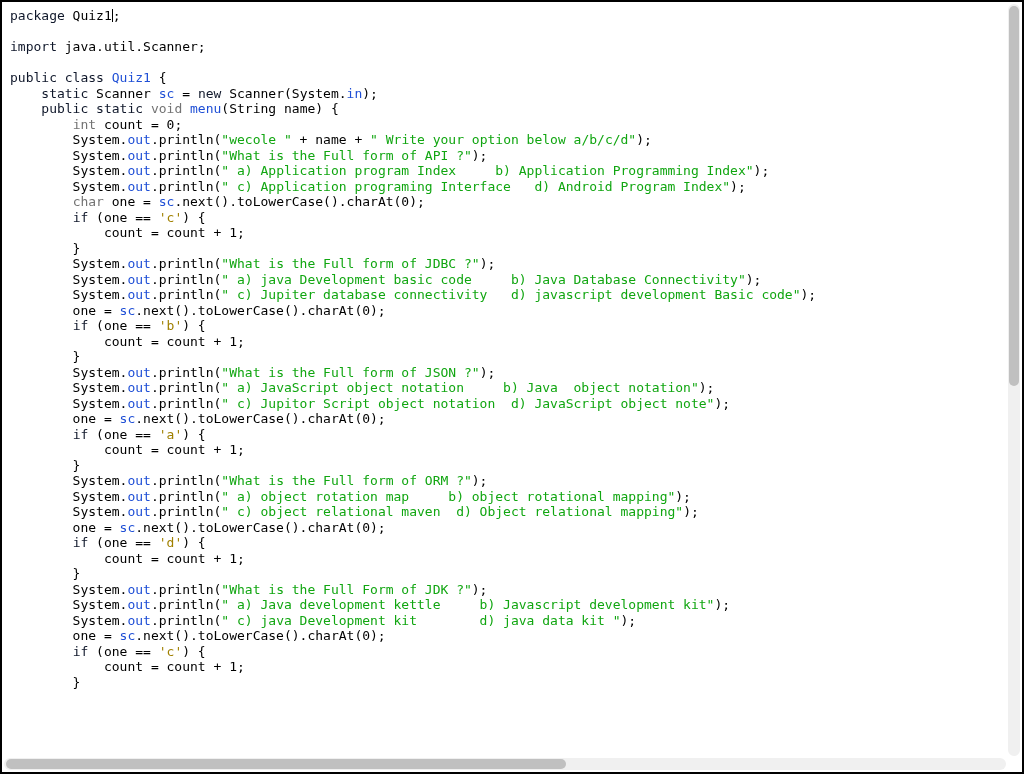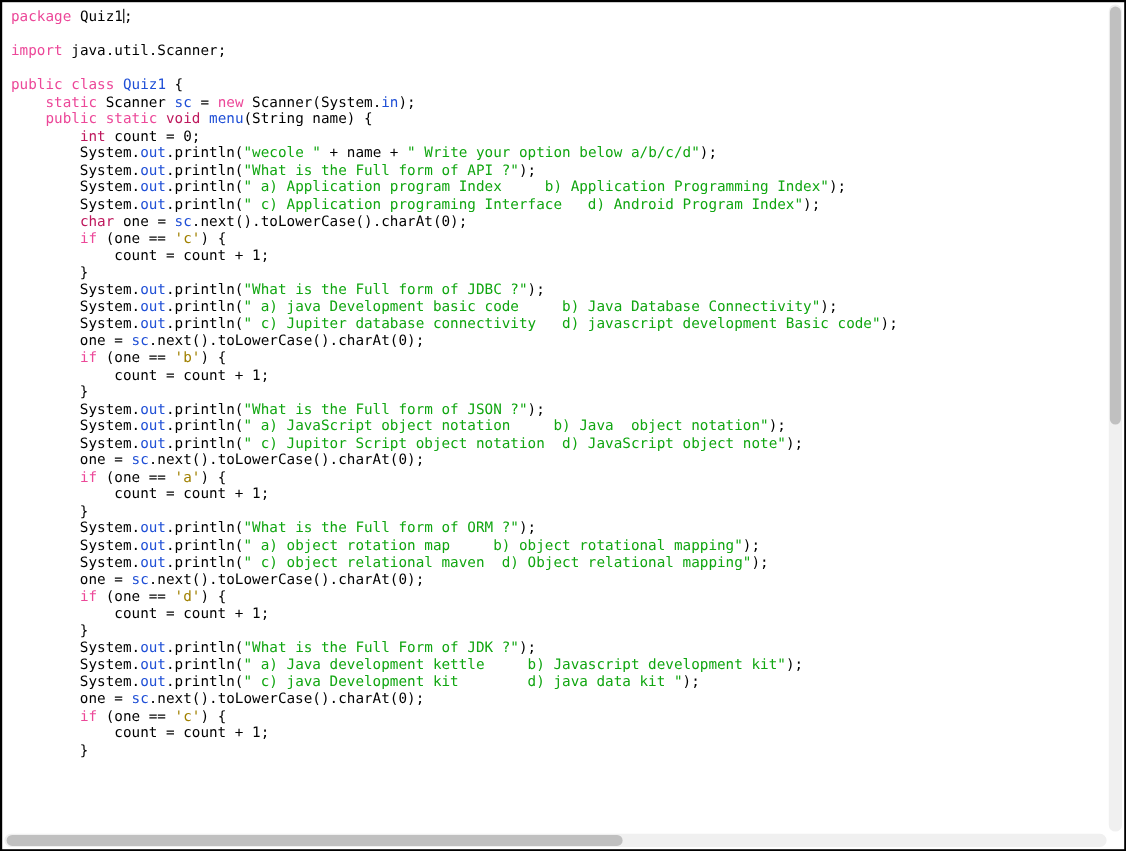--- a/index.html
+++ b/index.html
@@ -62,23 +62,23 @@
   }
   .hthumb {
     position: absolute;
     left: 2px;
     top: 1px;
     height: 10px;
     width: 560px;
     background: #c0c0c0;
     border-radius: 5px;
   }
-  .kw-purple { color: #ec4899; }
+  .kw-purple { color: #0f172a; }
   .kw-blue   { color: #1f4fd6; }
-  .type-red  { color: #be185d; }
+  .type-red  { color: #737373; }
   .str       { color: #11a611; }
   .charlit   { color: #a08000; }
   .cursor {
     display: inline-block;
     width: 1px;
     height: 13px;
     background: #000;
     vertical-align: -2px;
   }
 </style>

